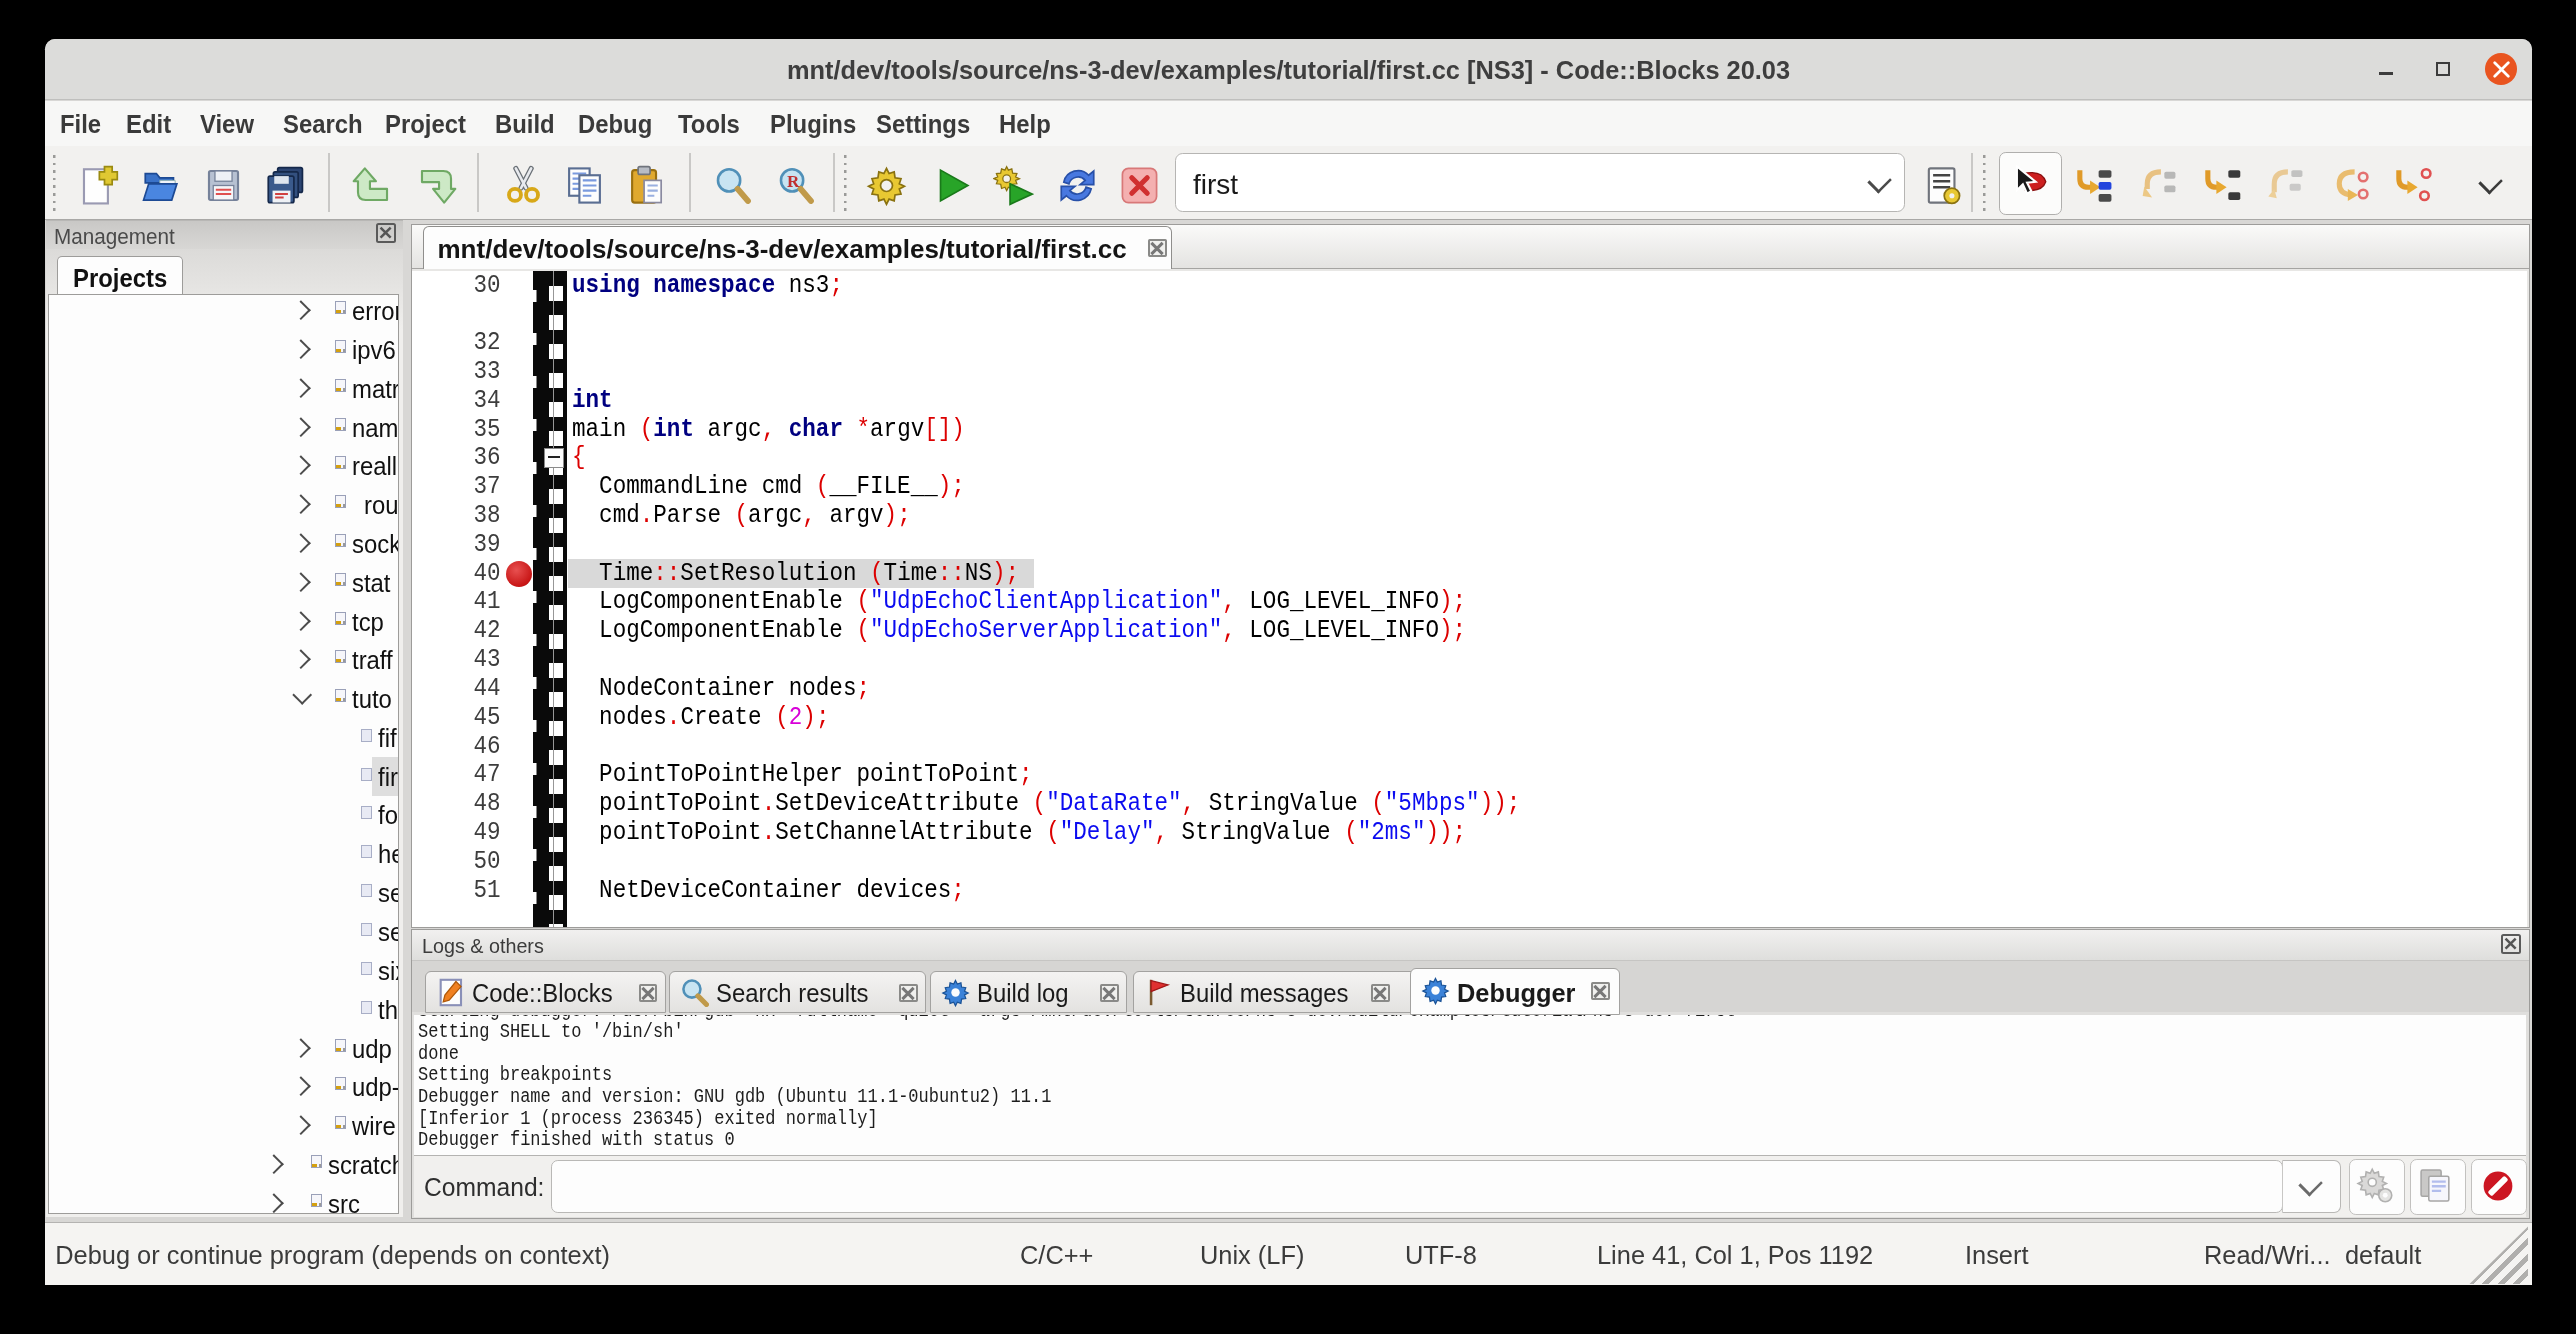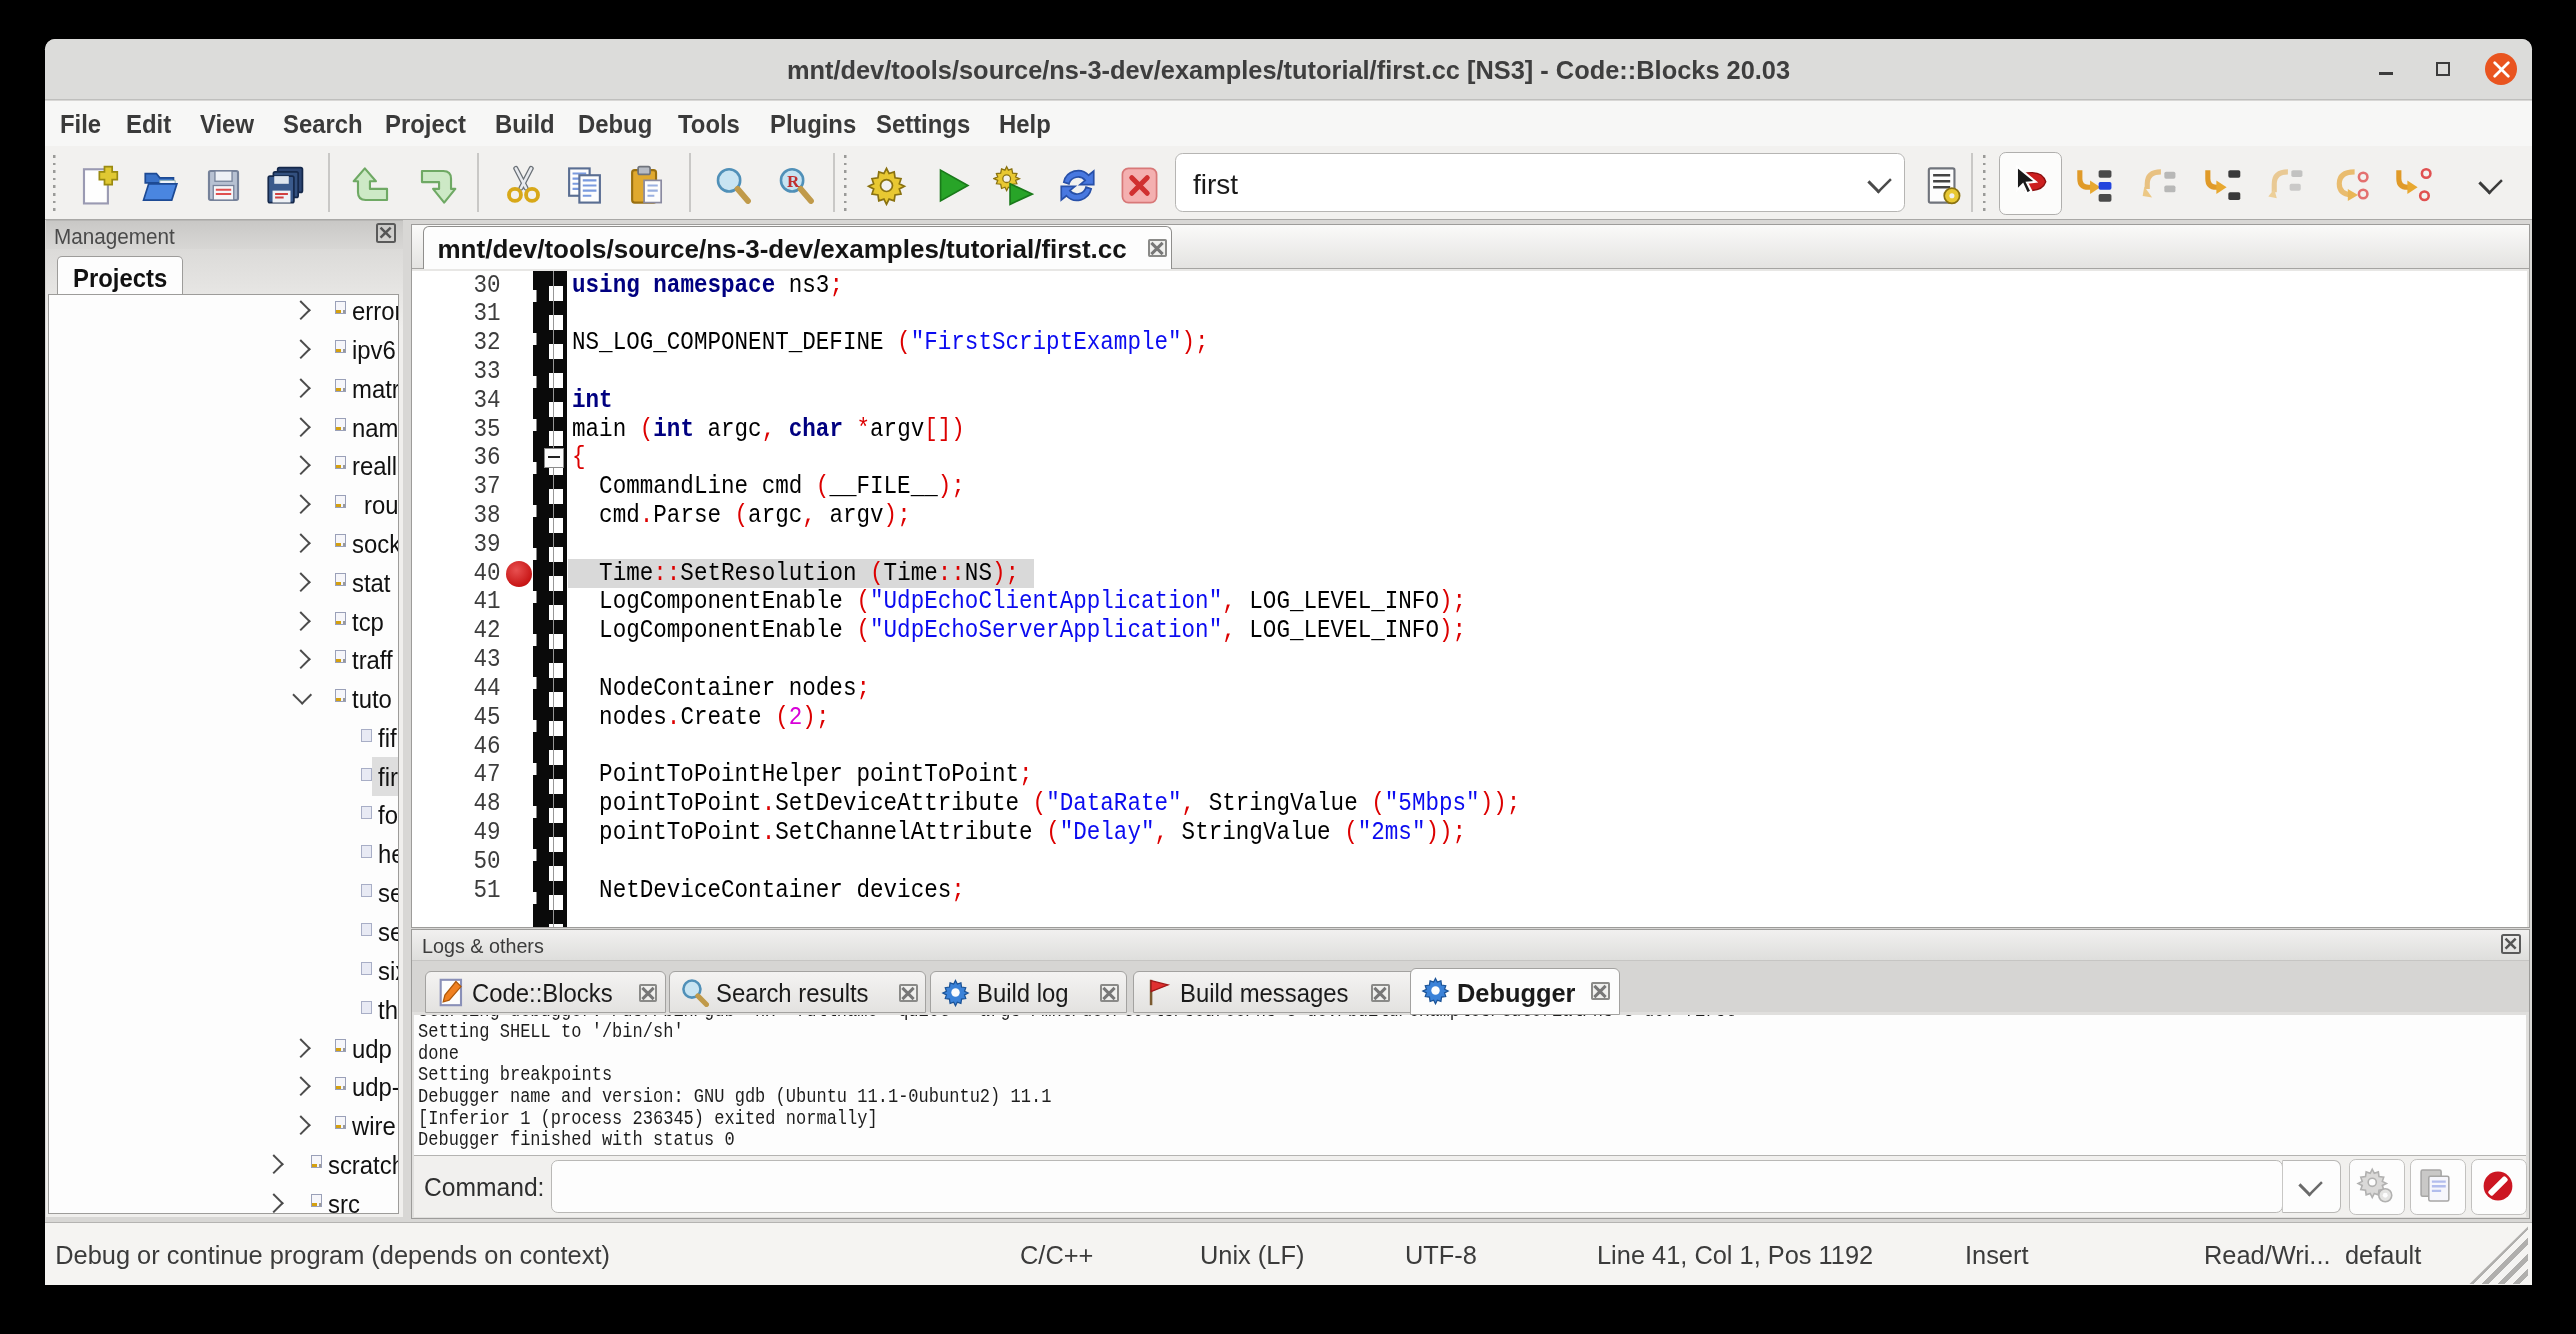--- a/index.html
+++ b/index.html
@@ -454,22 +454,21 @@
     </div>
     <div id="edview">
 <div id="strip">
           <div id="checker"></div>
         </div>
 <div id="stripline"></div>
 <div id="hl40"></div>
 <div id="bp"></div>
 <div id="foldbox"></div>
 <div class="cl" style="top:-0.5px"><span class="lnum"><span class="txr" style="transform:scaleX(0.889)">30</span></span><span class="code"><span class="tx" style="transform:scaleX(0.889)"><span class="k">using</span> <span class="k">namespace</span> ns3<span class="r">;</span></span></span></div>
-<div class="cl" style="top:28px"><span class="lnum"><span class="txr" style="transform:scaleX(0.889)">31</span></span><span class="code"><span class="tx" style="transform:scaleX(0.889)"></span></span></div>
-<div class="cl" style="top:57px"><span class="lnum"><span class="txr" style="transform:scaleX(0.889)">32</span></span><span class="code"><span class="tx" style="transform:scaleX(0.889)">NS_LOG_COMPONENT_DEFINE <span class="r">(</span><span class="s">"FirstScriptExample"</span><span class="r">);</span></span></span></div>
+<div class="cl" style="top:57px"><span class="lnum"><span class="txr" style="transform:scaleX(0.889)">32</span></span></div>
 <div class="cl" style="top:86px"><span class="lnum"><span class="txr" style="transform:scaleX(0.889)">33</span></span><span class="code"><span class="tx" style="transform:scaleX(0.889)"></span></span></div>
 <div class="cl" style="top:115px"><span class="lnum"><span class="txr" style="transform:scaleX(0.889)">34</span></span><span class="code"><span class="tx" style="transform:scaleX(0.889)"><span class="k">int</span></span></span></div>
 <div class="cl" style="top:144px"><span class="lnum"><span class="txr" style="transform:scaleX(0.889)">35</span></span><span class="code"><span class="tx" style="transform:scaleX(0.889)">main <span class="r">(</span><span class="k">int</span> argc<span class="r">,</span> <span class="k">char</span> <span class="r">*</span>argv<span class="r">[])</span></span></span></div>
 <div class="cl" style="top:172px"><span class="lnum"><span class="txr" style="transform:scaleX(0.889)">36</span></span><span class="code"><span class="tx" style="transform:scaleX(0.889)"><span class="r">{</span></span></span></div>
 <div class="cl" style="top:201px"><span class="lnum"><span class="txr" style="transform:scaleX(0.889)">37</span></span><span class="code"><span class="tx" style="transform:scaleX(0.889)">  CommandLine cmd <span class="r">(</span>__FILE__<span class="r">);</span></span></span></div>
 <div class="cl" style="top:230px"><span class="lnum"><span class="txr" style="transform:scaleX(0.889)">38</span></span><span class="code"><span class="tx" style="transform:scaleX(0.889)">  cmd<span class="r">.</span>Parse <span class="r">(</span>argc<span class="r">,</span> argv<span class="r">);</span></span></span></div>
 <div class="cl" style="top:259px"><span class="lnum"><span class="txr" style="transform:scaleX(0.889)">39</span></span><span class="code"><span class="tx" style="transform:scaleX(0.889)"></span></span></div>
 <div class="cl" style="top:288px"><span class="lnum"><span class="txr" style="transform:scaleX(0.889)">40</span></span><span class="code"><span class="tx" style="transform:scaleX(0.889)">  Time<span class="r">::</span>SetResolution <span class="r">(</span>Time<span class="r">::</span>NS<span class="r">);</span></span></span></div>
 <div class="cl" style="top:316px"><span class="lnum"><span class="txr" style="transform:scaleX(0.889)">41</span></span><span class="code"><span class="tx" style="transform:scaleX(0.889)">  LogComponentEnable <span class="r">(</span><span class="s">"UdpEchoClientApplication"</span><span class="r">,</span> LOG_LEVEL_INFO<span class="r">);</span></span></span></div>
 <div class="cl" style="top:345px"><span class="lnum"><span class="txr" style="transform:scaleX(0.889)">42</span></span><span class="code"><span class="tx" style="transform:scaleX(0.889)">  LogComponentEnable <span class="r">(</span><span class="s">"UdpEchoServerApplication"</span><span class="r">,</span> LOG_LEVEL_INFO<span class="r">);</span></span></span></div>

